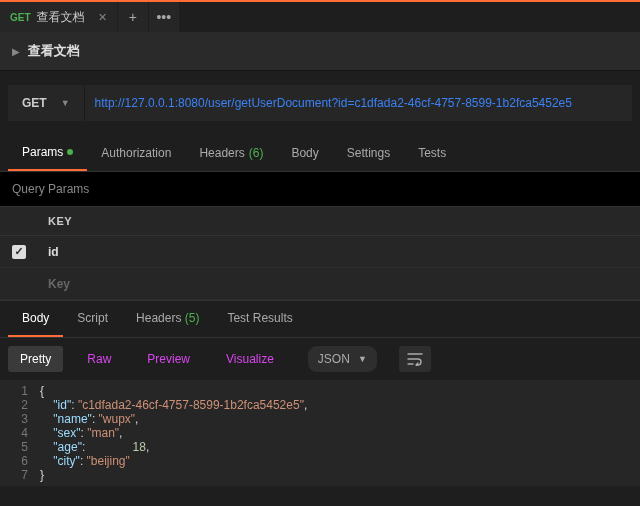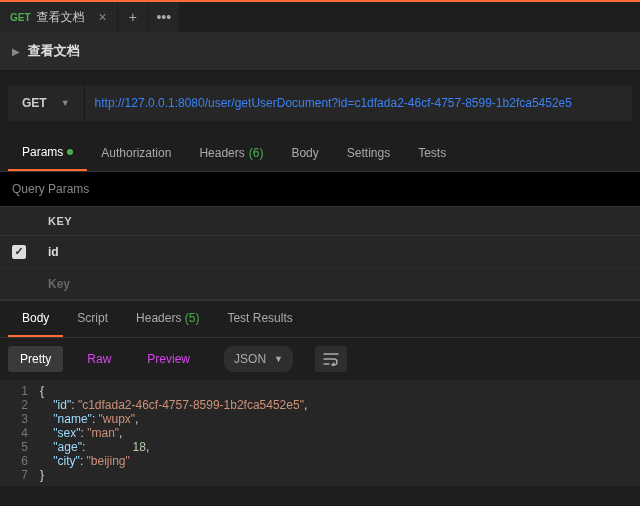--- a/index.html
+++ b/index.html
@@ -114,20 +114,21 @@
     <span>Headers</span>
     <span class="count">(5)</span>
   </div>
   <div class="resp-tab">Test Results</div>
 </div>
 
 <div class="body-toolbar">
   <div class="btn active">Pretty</div>
   <div class="btn">Raw</div>
   <div class="btn">Preview</div>
+  <div class="btn">Visualize</div>
   <div class="fmt-select">
     <span>JSON</span>
     <span class="caret">▼</span>
   </div>
   <div class="wrap-btn">
     <svg width="16" height="14" viewBox="0 0 16 14">
         <path d="M1 2h14M1 7h10a3 3 0 0 1 0 6h-2m0 0 2-2m-2 2 2 2M1 12h5" stroke="#aaa" stroke-width="1.4" fill="none" stroke-linecap="round"></path>
       </svg>
   </div>
 </div>

